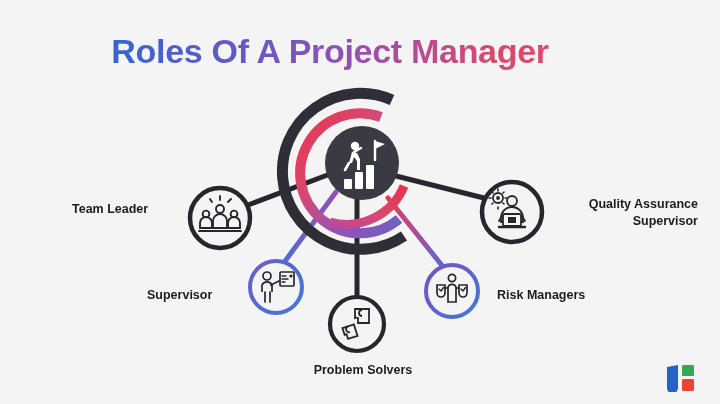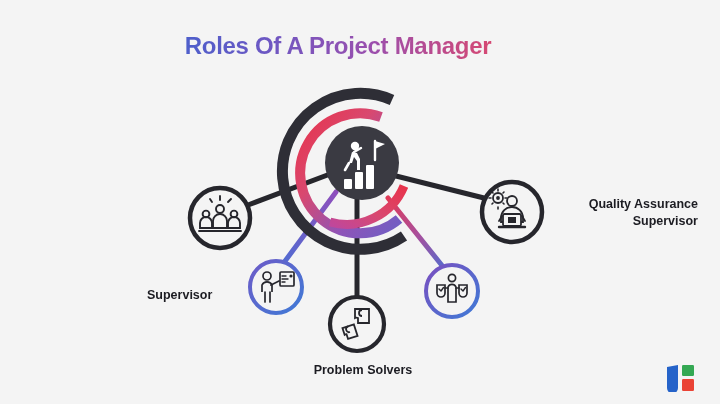--- a/index.html
+++ b/index.html
@@ -17,25 +17,25 @@
   #stage {
     position: absolute;
     left: 0; top: 0;
     width: 720px;
     height: 404px;
     background: #f4f4f4;
   }
   
   .title {
     position: absolute;
-    left: 16px;
+    left: 8px;
     top: 32px;
     width: 644px;
     text-align: center;
-    font-size: 24px;
+    font-size: 34px;
     font-weight: bold;
     letter-spacing: -0.3px;
     background-image: linear-gradient(90deg, #2f6ddb 0%, #3a63cf 18%, #6a58c4 38%, #9a4fae 55%, #d9486f 75%, #e4495f 100%);
     -webkit-background-clip: text;
     background-clip: text;
     color: transparent;
     -webkit-text-fill-color: transparent;
     white-space: nowrap;
     user-select: none;
   }
@@ -233,28 +233,30 @@
 
           <path d="M 459 285 L 467 285 L 467 293 A 4 4 0 0 1 463 297 A 4 4 0 0 1 459 293 Z"></path>
           <path d="M 461 289 L 463 291 L 465.5 287.5" stroke-width="1.4" stroke-linecap="round" stroke-linejoin="round"></path>
 
           <path d="M 448 288 L 445 288 M 456 288 L 459 288" stroke-linecap="round"></path>
         </g>
       </g>
     </svg>
   </div>
 
+  <div class="node-label lbl-team-leader">Team Leader</div>
 
   <div class="node-label lbl-quality">Quality Assurance
 Supervisor</div>
 
   <div class="node-label lbl-strategist">Supervisor</div>
 
   <div class="node-label lbl-problem">Problem Solvers</div>
 
+  <div class="node-label lbl-risk">Risk Managers</div>
 
   <div class="logo">
     <svg viewBox="0 0 31 28" xmlns="http://www.w3.org/2000/svg">
       <path d="M 2 3 L 13 1 L 13 24 A 5.5 5.5 0 0 1 2 24 Z" fill="#2563c9"></path>
       <rect x="17" y="1" width="12" height="11" rx="1.2" fill="#34a853"></rect>
       <rect x="17" y="15" width="12" height="12" rx="1.2" fill="#ea4335"></rect>
     </svg>
   </div>
 
 </div>

